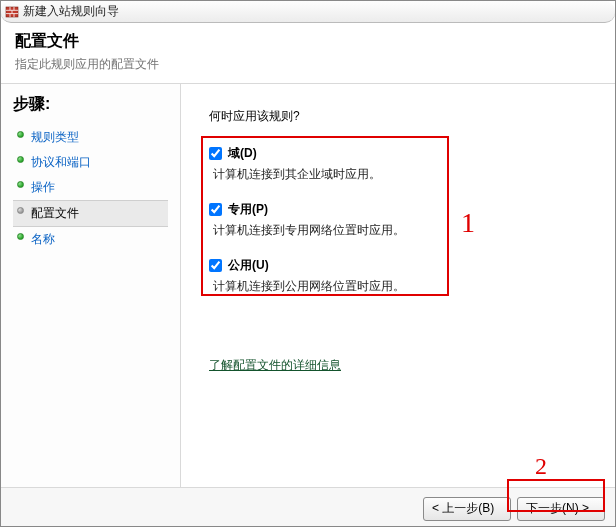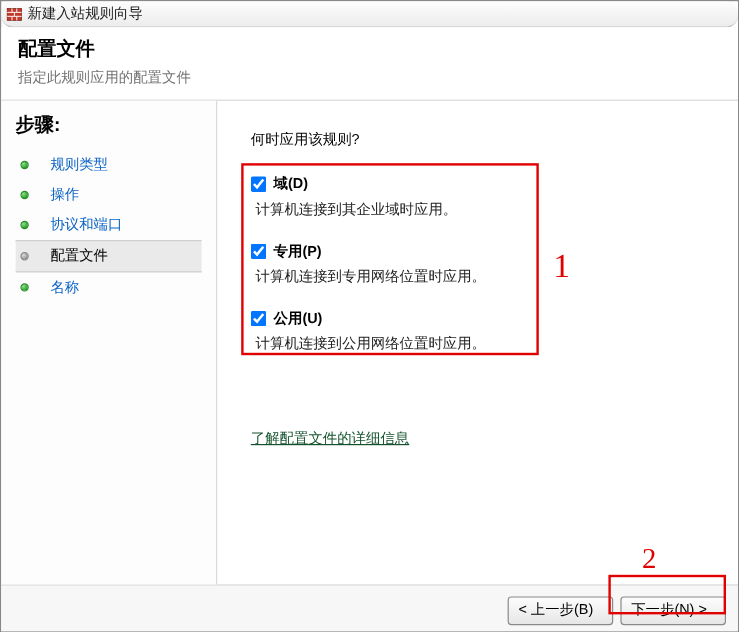--- a/index.html
+++ b/index.html
@@ -52,22 +52,21 @@
     background: #fdfdfd;
   }
   .sidebar .steps-title {
     font-weight: bold;
     font-size: 16px;
     margin-bottom: 10px;
     color: #000;
   }
   .step-item {
     display: flex;
-    align-items: center;
-    gap: 17px;
+    gap: 6px;
     padding: 4px 2px;
     cursor: pointer;
   }
   .step-item .bullet {
     width: 10px; height: 10px;
     display: inline-flex; align-items: center; justify-content: center;
   }
   .step-item.link .label { color: #0b63c4; }
   .step-item.current {
     background: #eaeaea;
@@ -196,27 +195,27 @@
     <div class="step-item link">
       <span class="bullet">
           <span class="bullet-green"></span>
         </span>
       <span class="label">规则类型</span>
     </div>
     <div class="step-item link">
       <span class="bullet">
           <span class="bullet-green"></span>
         </span>
+      <span class="label">协议和端口</span>
+    </div>
+    <div class="step-item link">
+      <span class="bullet">
+          <span class="bullet-green"></span>
+        </span>
       <span class="label">操作</span>
-    </div>
-    <div class="step-item link">
-      <span class="bullet">
-          <span class="bullet-green"></span>
-        </span>
-      <span class="label">协议和端口</span>
     </div>
     <div class="step-item current">
       <span class="bullet">
           <span class="bullet-gray"></span>
         </span>
       <span class="label">配置文件</span>
     </div>
     <div class="step-item link">
       <span class="bullet">
           <span class="bullet-green"></span>

